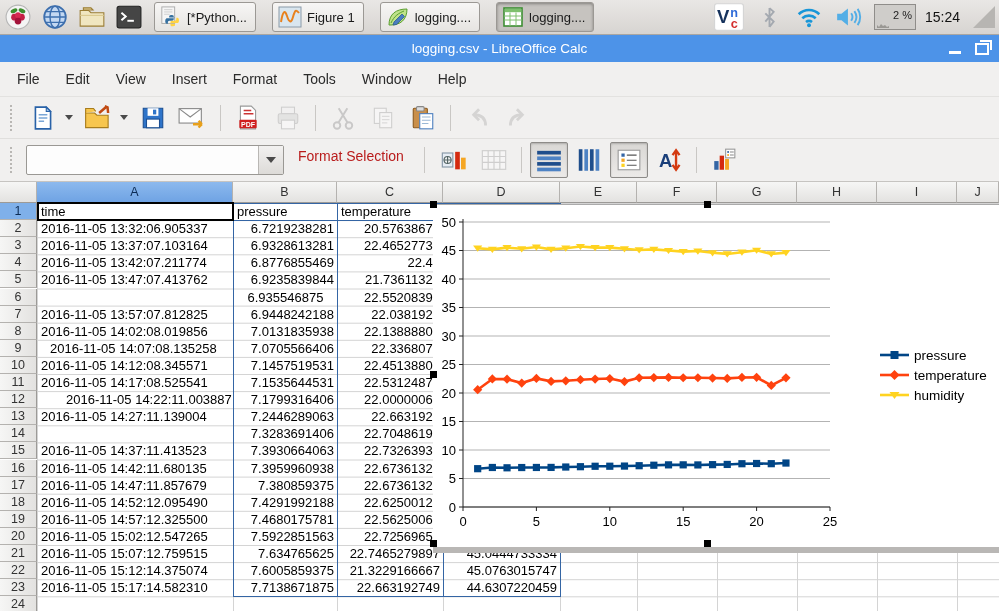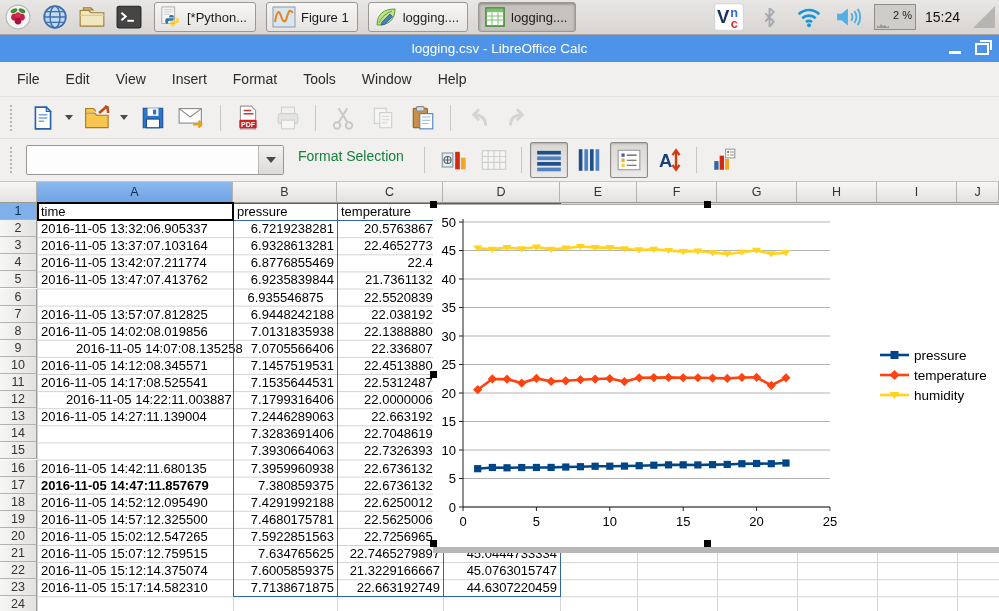--- a/index.html
+++ b/index.html
@@ -44,21 +44,21 @@
   .ico-btn.pressed{border:1px solid #8d8b88;background:linear-gradient(#d9d7d4,#eceae8);box-shadow:inset 0 1px 2px rgba(0,0,0,.2);}
   .ico-btn.dis{opacity:.38;filter:grayscale(.9);}
   .caret{width:0;height:0;border-top:5px solid #4a4a4a;border-left:4px solid transparent;border-right:4px solid transparent;margin:0 4px 0 1px;}
   .sep{width:1px;height:26px;background:#c9c7c4;margin:0 6px;}
   .combo{width:256px;height:28px;border:1px solid #9a9894;background:#fdfdfd;border-radius:2px;
     display:flex;align-items:center;}
   .combo .val{flex:1;padding:0 6px;font-size:13px;color:#222;}
   .combo .drop{width:24px;height:100%;border-left:1px solid #b9b7b4;background:linear-gradient(#f2f1f0,#dddbd8);
     display:flex;align-items:center;justify-content:center;}
   .combo .drop i{width:0;height:0;border-top:6px solid #4a4a4a;border-left:5px solid transparent;border-right:5px solid transparent;}
-  .fmt-label{font-size:14px;color:#15803d;margin:0 10px 8px 10px;}
+  .fmt-label{font-size:14px;color:#b91c1c;margin:0 10px 8px 10px;}
   
   .sheet{position:absolute;left:0;top:182px;width:999px;height:429px;background:#fff;overflow:hidden;}
   .hcell{position:absolute;top:0;height:21px;box-sizing:border-box;background:linear-gradient(#f6f6f5,#e3e2e0);
     border-right:1px solid #b4b2af;border-bottom:1px solid #9c9a97;
     font-size:12.5px;color:#333;display:flex;align-items:center;justify-content:center;}
   .hcell.sel{background:linear-gradient(#8cb9ee,#6fa3e4);color:#0d2c55;}
   .rhead{position:absolute;left:0;width:37px;box-sizing:border-box;background:linear-gradient(90deg,#f6f6f5,#e3e2e0);
     border-right:1px solid #9c9a97;border-bottom:1px solid #b4b2af;
     font-size:12.5px;color:#333;display:flex;align-items:center;justify-content:center;}
   .rhead.sel{background:#7fb0ea;color:#0d2c55;}
@@ -105,21 +105,21 @@
           </svg>
         </span>
         <span class="tb-btn">
           <svg viewBox="0 0 24 22" width="26" height="24">
             <rect x="1" y="1" width="22" height="20" rx="2" fill="#454545" stroke="#222"></rect>
             <path d="M5 7l4 3.5L5 14" stroke="#fff" stroke-width="1.8" fill="none"></path>
             <path d="M10.5 14.5h6" stroke="#fff" stroke-width="1.8"></path>
           </svg>
         </span>
       </div>
-    <div id="win-buttons" style="display:flex;gap:10px;align-items:flex-start;margin-left:6px;border-radius:15px;">
+    <div id="win-buttons" style="display:flex;gap:16px;align-items:flex-start;margin-left:6px;border-radius:15px;">
         <span class="win-btn">
           <span style="display: flex;">
             <svg viewBox="0 0 24 24" width="22" height="22">
               <rect x="2" y="1" width="14" height="18" fill="#f5f5f5" stroke="#aaa"></rect>
               <path d="M4.5 4h9M4.5 6.5h9M4.5 9h6" stroke="#ccc"></path>
               <path d="M12.9 9.8c-3.1 0-2.9 1.4-2.9 1.4v1.4h5.9v.8H7.7s-2-.2-2 2.9 1.8 3 1.8 3h1.1v-1.5s-.1-1.8 1.8-1.8h2.9s1.7 0 1.7-1.6v-2.8s.2-1.8-2.1-1.8z" fill="#3671a0"></path>
               <path d="M13.5 22.2c3.1 0 2.9-1.4 2.9-1.4v-1.4h-5.9v-.8h8.2s2 .2 2-2.9-1.8-3-1.8-3h-1.1v1.5s.1 1.8-1.8 1.8h-2.9s-1.7 0-1.7 1.6v2.8s-.2 1.8 2.1 1.8z" fill="#ffd343"></path>
             </svg>
           </span>
           <span class="lbl">[*Python...</span>
@@ -463,43 +463,44 @@
       <div class="cell num" style="left: 234px; top: 89.4px; width: 103px; height: 34px;">6.9235839844</div>
       <div class="cell num" style="left: 338px; top: 89.4px; width: 105px; height: 17.1px;">21.73611323</div>
       <div class="cell num" style="left: 234px; top: 106.5px; width: 103px; height: 17.1px; text-align: center;">6.935546875</div>
       <div class="cell num" style="left: 338px; top: 106.5px; width: 105px; height: 17.1px;">22.55208396</div>
       <div class="cell" style="left: 38px; top: 123.6px; width: 195px; height: 17.1px;">2016-11-05 13:57:07.812825</div>
       <div class="cell num" style="left: 234px; top: 123.6px; width: 103px; height: 17.1px;">6.9448242188</div>
       <div class="cell num" style="left: 338px; top: 123.6px; width: 105px; height: 17.1px;">22.0381927</div>
       <div class="cell" style="left: 38px; top: 140.7px; width: 195px; height: 17.1px;">2016-11-05 14:02:08.019856</div>
       <div class="cell num" style="left: 234px; top: 140.7px; width: 103px; height: 17.1px;">7.0131835938</div>
       <div class="cell num" style="left: 338px; top: 140.7px; width: 105px; height: 17.1px;">22.13888804</div>
-      <div class="cell" style="left: 48px; top: 157.8px; width: 195px; height: 17.1px; padding-left: 28px;">2016-11-05 14:07:08.135258</div>
+      <div class="cell" style="left: 22px; top: 157.8px; width: 195px; height: 17.1px; padding-left: 28px;">2016-11-05 14:07:08.135258</div>
       <div class="cell num" style="left: 234px; top: 157.8px; width: 103px; height: 17.1px;">7.0705566406</div>
       <div class="cell num" style="left: 338px; top: 157.8px; width: 105px; height: 17.1px;">22.3368072</div>
       <div class="cell" style="left: 38px; top: 174.9px; width: 195px; height: 17.1px;">2016-11-05 14:12:08.345571</div>
       <div class="cell num" style="left: 234px; top: 174.9px; width: 103px; height: 17.1px;">7.1457519531</div>
       <div class="cell num" style="left: 338px; top: 174.9px; width: 105px; height: 17.1px;">22.45138804</div>
       <div class="cell" style="left: 38px; top: 192px; width: 195px; height: 17.1px;">2016-11-05 14:17:08.525541</div>
       <div class="cell num" style="left: 234px; top: 192px; width: 103px; height: 17.1px;">7.1535644531</div>
       <div class="cell num" style="left: 338px; top: 192px; width: 105px; height: 17.1px;">22.53124872</div>
       <div class="cell" style="left: 38px; top: 209.1px; width: 195px; height: 17.1px; padding-left: 28px;">2016-11-05 14:22:11.003887</div>
       <div class="cell num" style="left: 234px; top: 209.1px; width: 103px; height: 17.1px;">7.1799316406</div>
       <div class="cell num" style="left: 338px; top: 209.1px; width: 105px; height: 17.1px;">22.00000063</div>
       <div class="cell" style="left: 38px; top: 226.2px; width: 195px; height: 17.1px;">2016-11-05 14:27:11.139004</div>
       <div class="cell num" style="left: 234px; top: 226.2px; width: 103px; height: 17.1px;">7.2446289063</div>
       <div class="cell num" style="left: 338px; top: 226.2px; width: 105px; height: 17.1px;">22.6631927</div>
       <div class="cell num" style="left: 234px; top: 243.3px; width: 103px; height: 17.1px;">7.3283691406</div>
       <div class="cell num" style="left: 338px; top: 243.3px; width: 105px; height: 17.1px;">22.70486195</div>
+      <div class="cell" style="left: 38px; top: 260.4px; width: 195px; height: 17.1px;">2016-11-05 14:37:11.413523</div>
       <div class="cell num" style="left: 234px; top: 260.4px; width: 103px; height: 17.1px;">7.3930664063</div>
       <div class="cell num" style="left: 338px; top: 260.4px; width: 105px; height: 17.1px;">22.73263931</div>
       <div class="cell" style="left: 38px; top: 277.5px; width: 195px; height: 17.1px;">2016-11-05 14:42:11.680135</div>
       <div class="cell num" style="left: 234px; top: 277.5px; width: 103px; height: 17.1px;">7.3959960938</div>
       <div class="cell num" style="left: 338px; top: 277.5px; width: 105px; height: 17.1px;">22.67361323</div>
-      <div class="cell" style="left: 38px; top: 294.6px; width: 195px; height: 17.1px; font-weight: bold;">2016-11-05 14:47:11.857679</div>
+      <div class="cell" style="left: 38px; top: 294.6px; width: 195px; height: 17.1px;">2016-11-05 14:47:11.857679</div>
       <div class="cell num" style="left: 234px; top: 294.6px; width: 103px; height: 17.1px;">7.380859375</div>
       <div class="cell num" style="left: 338px; top: 294.6px; width: 105px; height: 17.1px;">22.67361323</div>
       <div class="cell" style="left: 38px; top: 311.7px; width: 195px; height: 17.1px;">2016-11-05 14:52:12.095490</div>
       <div class="cell num" style="left: 234px; top: 311.7px; width: 103px; height: 17.1px;">7.4291992188</div>
       <div class="cell num" style="left: 338px; top: 311.7px; width: 105px; height: 17.1px;">22.62500127</div>
       <div class="cell" style="left: 38px; top: 328.8px; width: 195px; height: 17.1px;">2016-11-05 14:57:12.325500</div>
       <div class="cell num" style="left: 234px; top: 328.8px; width: 103px; height: 17.1px;">7.4680175781</div>
       <div class="cell num" style="left: 338px; top: 328.8px; width: 105px; height: 17.1px;">22.56250063</div>
       <div class="cell" style="left: 38px; top: 345.9px; width: 195px; height: 17.1px;">2016-11-05 15:02:12.547265</div>
       <div class="cell num" style="left: 234px; top: 345.9px; width: 103px; height: 17.1px;">7.5922851563</div>

